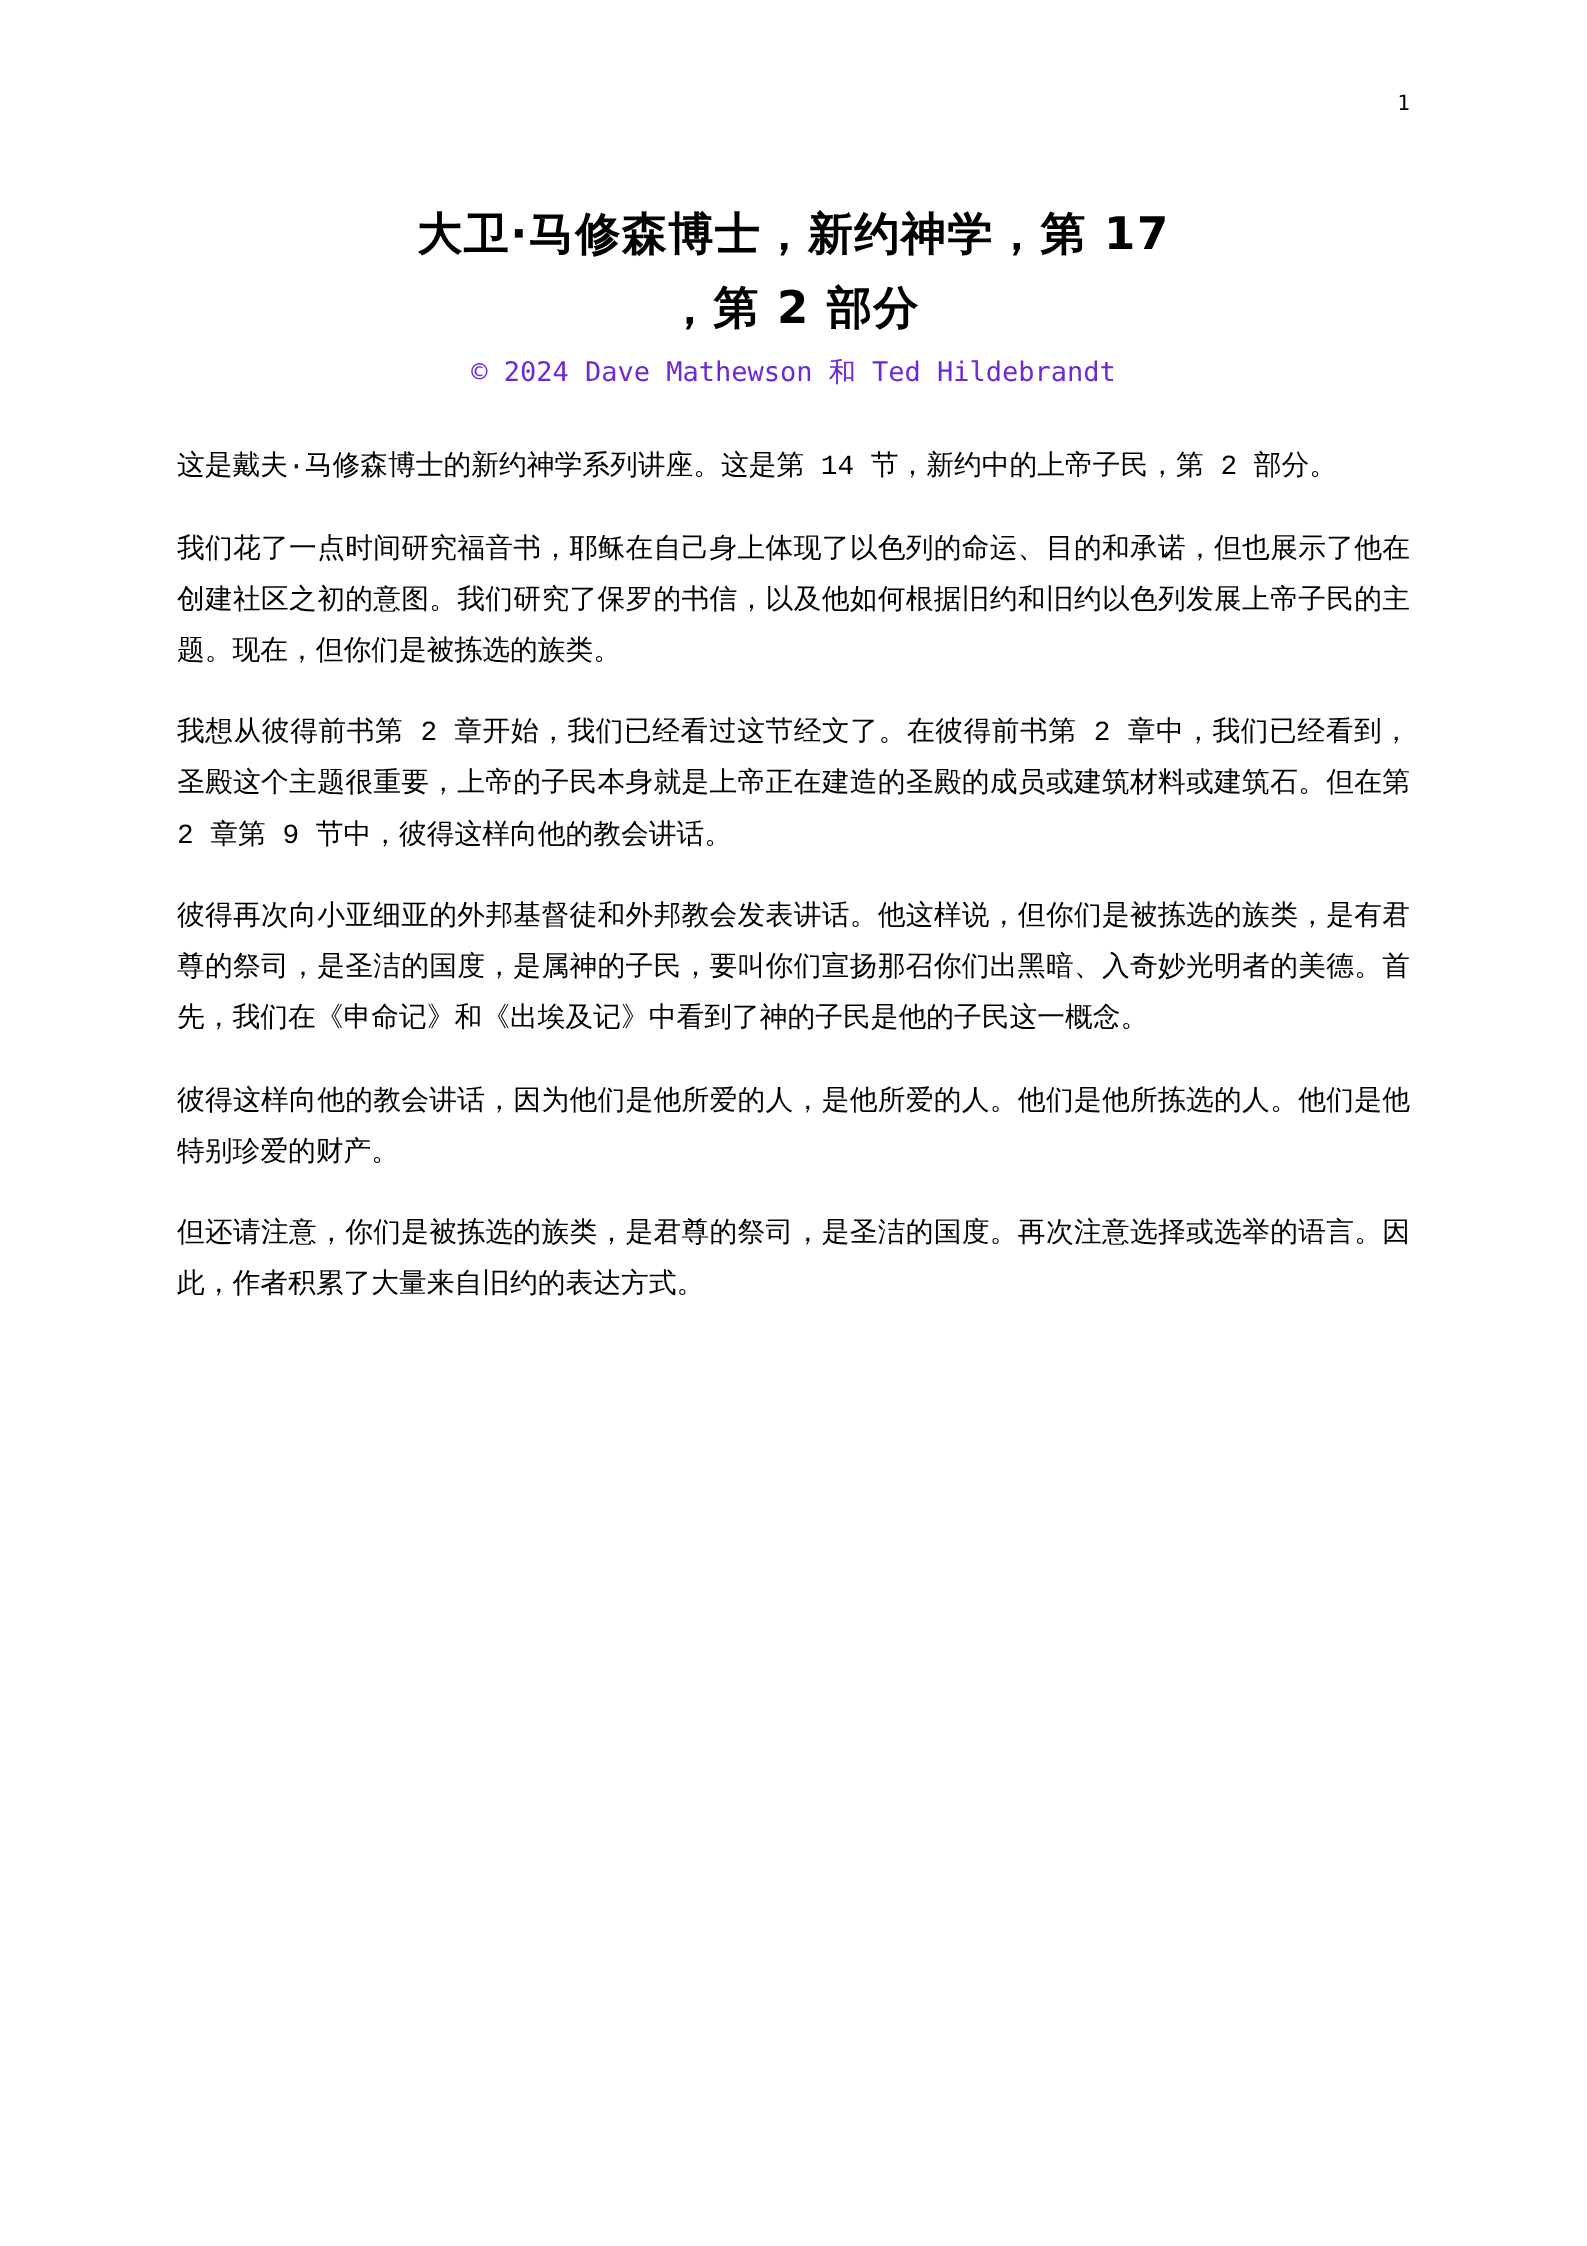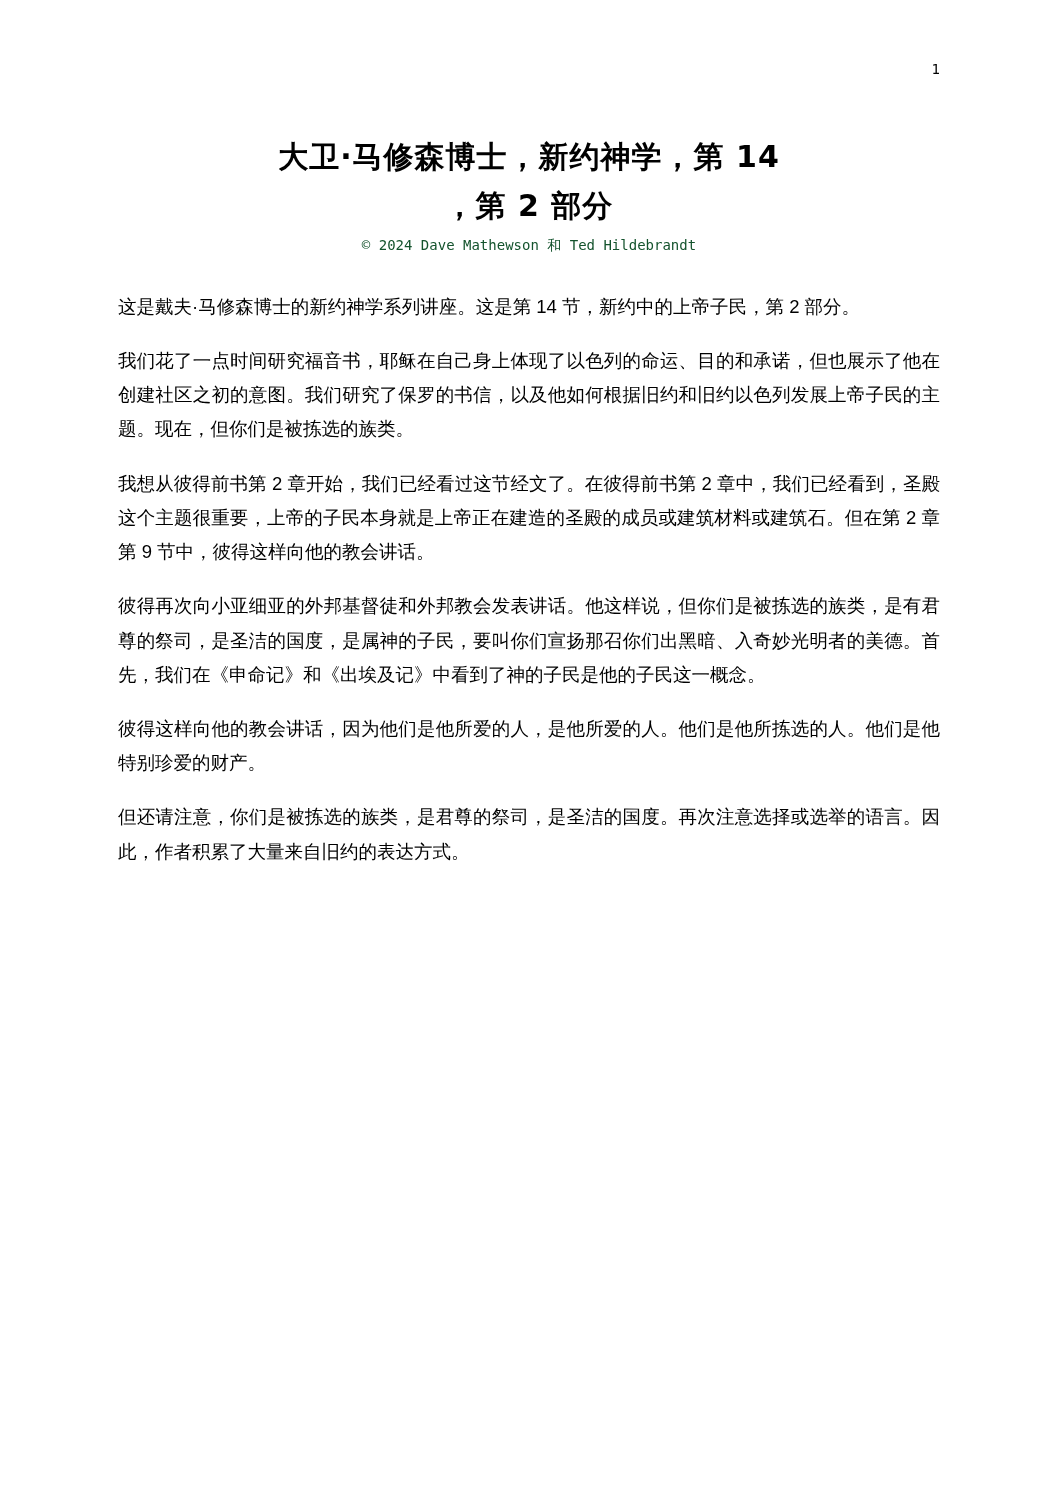--- a/index.html
+++ b/index.html
@@ -40,49 +40,49 @@
     letter-spacing: 1px;
     color: #000;
   }
   .doc-title .ln {
     display: block;
   }
   .copyright {
     margin: 6px 0 0 0;
     text-align: center;
     font-family: "DejaVu Sans Mono", "Liberation Mono", monospace;
-    font-size: 14px;
+    font-size: 18px;
     line-height: 1.4;
-    color: #14532d;
+    color: #6d28d9;
   }
   .body-block {
     margin-top: 34px;
   }
   p.para {
     margin: 0 0 20px 0;
-    font-family: Liberation Sans, sans-serif;
+    font-family: Liberation Mono, monospace;
     font-size: 18.5px;
     line-height: 1.85;
     text-align: justify;
     text-justify: inter-ideograph;
     color: #000;
   }
   p.para:last-child {
     margin-bottom: 0;
   }
 </style>
 </head>
 <body>
 
 <div class="page">
 
   <div class="page-number">1</div>
 
   <h1 class="doc-title">
-    <span class="ln">大卫·马修森博士，新约神学，第 14</span>
+    <span class="ln">大卫·马修森博士，新约神学，第 17</span>
     <span class="ln">，第 2 部分</span>
   </h1>
 
   <div class="copyright">© 2024 Dave Mathewson 和 Ted Hildebrandt</div>
 
   <div class="body-block">
     <p class="para">这是戴夫·马修森博士的新约神学系列讲座。这是第 14 节，新约中的上帝子民，第 2 部分。</p>
     <p class="para">我们花了一点时间研究福音书，耶稣在自己身上体现了以色列的命运、目的和承诺，但也展示了他在创建社区之初的意图。我们研究了保罗的书信，以及他如何根据旧约和旧约以色列发展上帝子民的主题。现在，但你们是被拣选的族类。</p>
     <p class="para">我想从彼得前书第 2 章开始，我们已经看过这节经文了。在彼得前书第 2 章中，我们已经看到，圣殿这个主题很重要，上帝的子民本身就是上帝正在建造的圣殿的成员或建筑材料或建筑石。但在第 2 章第 9 节中，彼得这样向他的教会讲话。</p>
     <p class="para">彼得再次向小亚细亚的外邦基督徒和外邦教会发表讲话。他这样说，但你们是被拣选的族类，是有君尊的祭司，是圣洁的国度，是属神的子民，要叫你们宣扬那召你们出黑暗、入奇妙光明者的美德。首先，我们在《申命记》和《出埃及记》中看到了神的子民是他的子民这一概念。</p>

